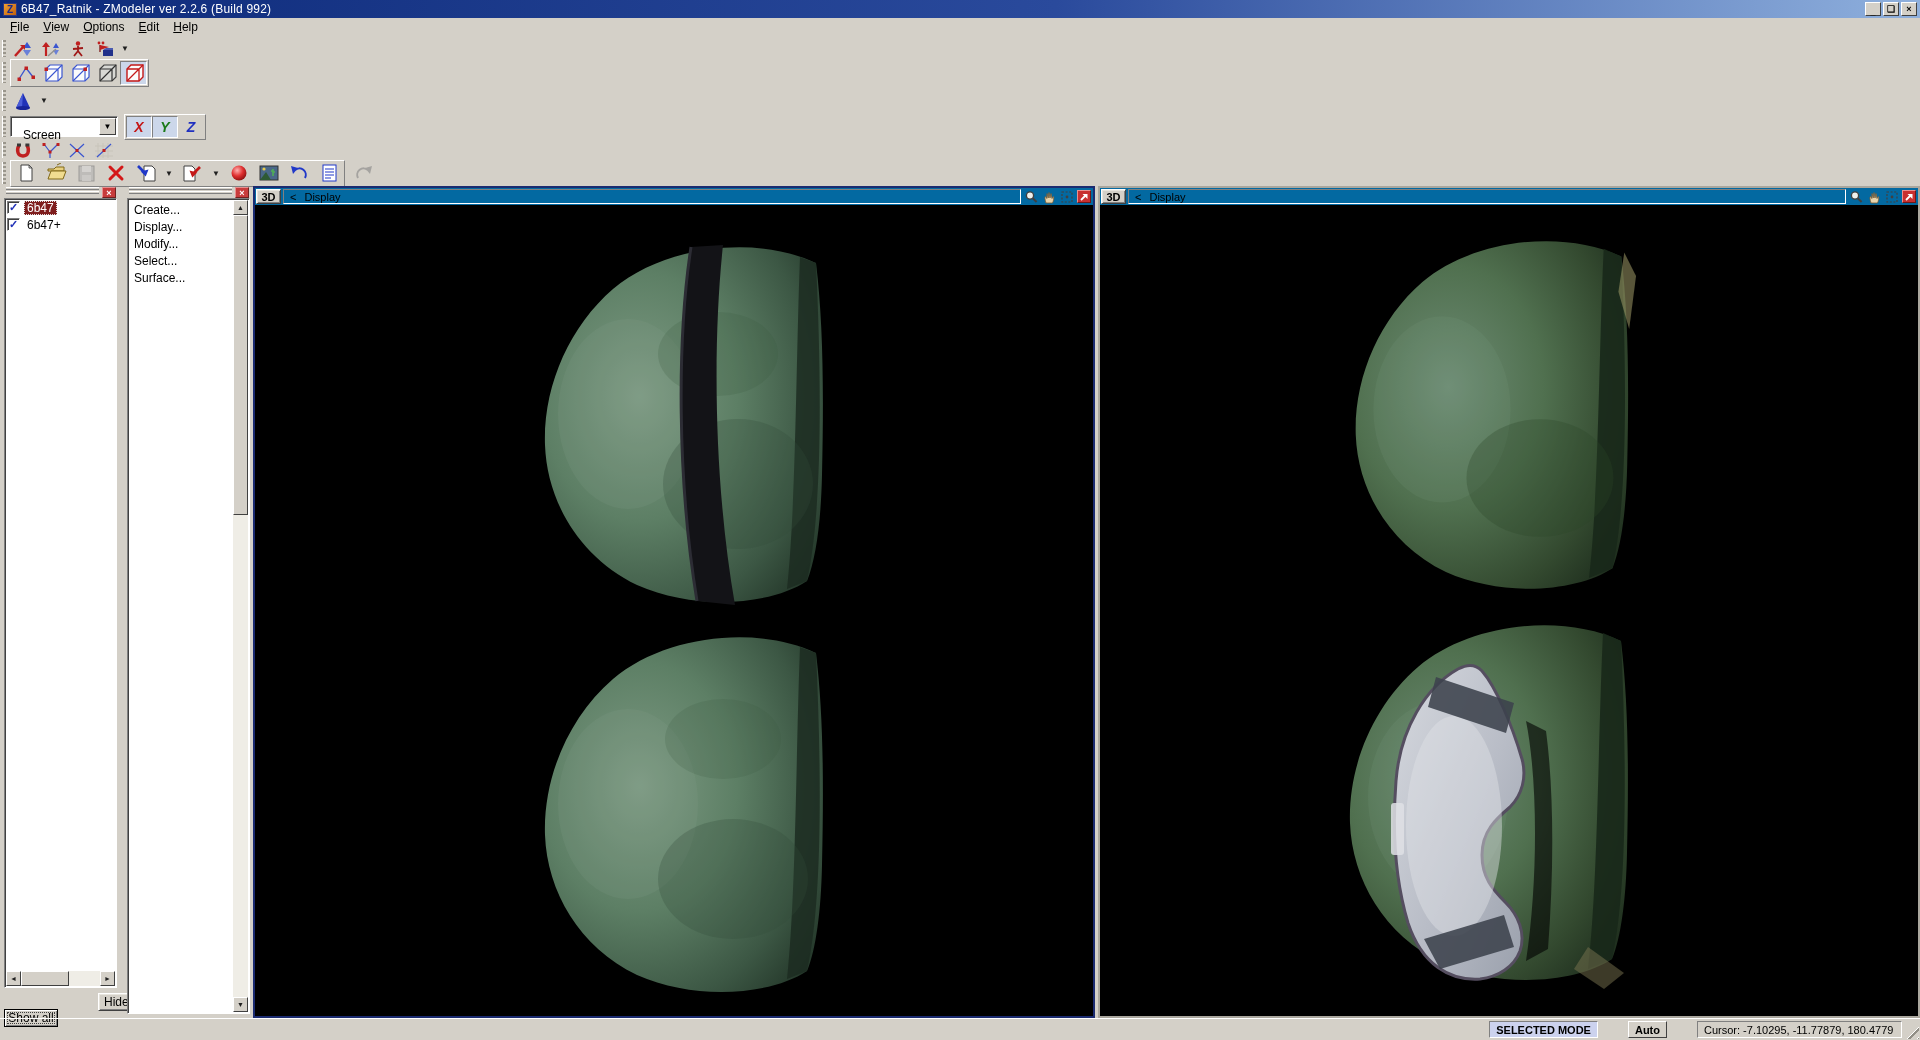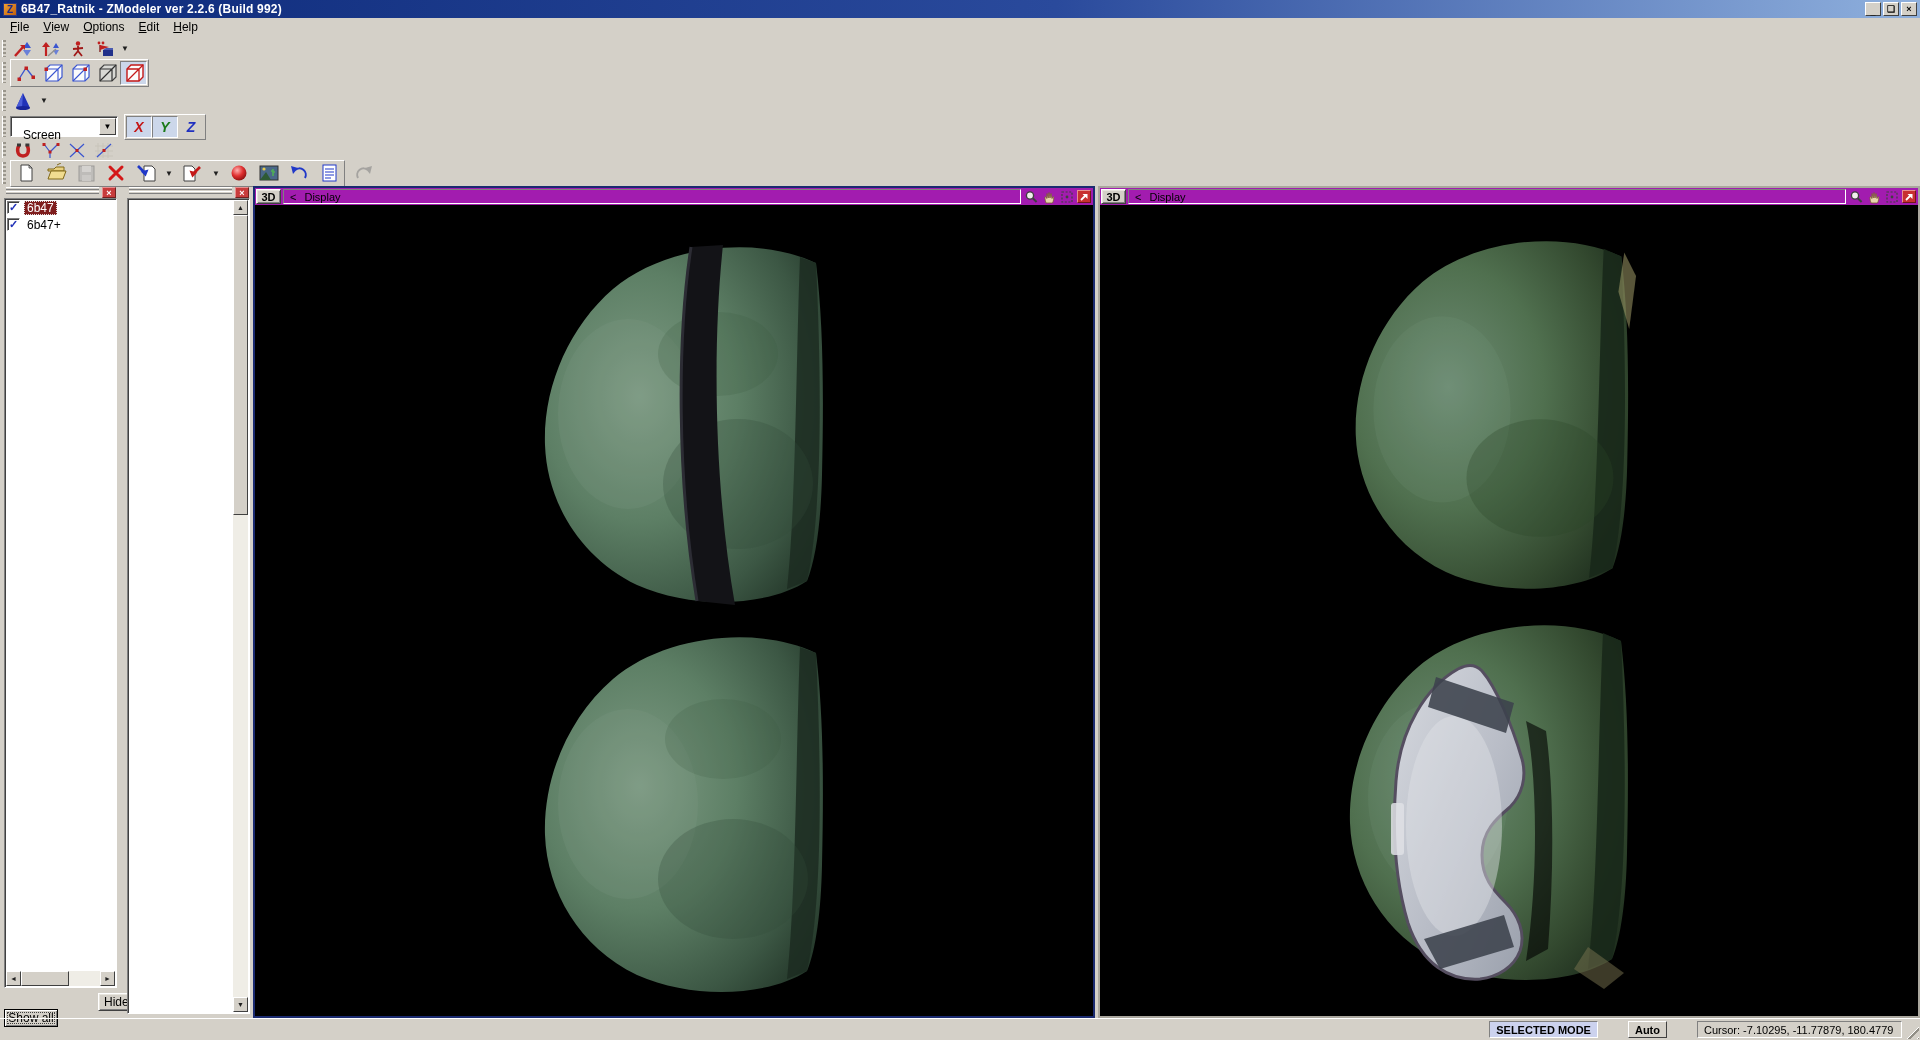--- a/index.html
+++ b/index.html
@@ -10,21 +10,21 @@
   
   .raised { border:1px solid; border-color:#ffffff #404040 #404040 #ffffff; background:#d4d0c8; }
 
   
   #titlebar { left:0; top:0; width:1920px; height:18px;
     background:linear-gradient(90deg,#0d2a7a 0%, #2a4a9c 55%, #8fb0dd 100%);
     display:flex; align-items:center; padding:0 3px; }
   #app-icon { width:14px; height:13px; background:linear-gradient(135deg,#f0a030,#c06010);
     border:1px solid #303a80; color:#1a2a8a; font-weight:bold; font-size:10px; line-height:11px;
     text-align:center; margin-right:4px; }
-  #title-text { color:#fff; font-weight:bold; letter-spacing:.2px; }
+  #title-text { color:#fff; font-weight:normal; letter-spacing:.2px; }
   .wbtn { width:16px; height:14px; margin-left:2px; display:flex; align-items:center; justify-content:center;
     font-size:9px; font-weight:bold; color:#000; }
   #win-controls { margin-left:auto; display:flex; }
   .wbtn .g-min { margin-top:6px; }
 
   
   #menubar { left:0; top:18px; width:1920px; height:19px; display:flex; align-items:center; padding-left:3px; }
   .menu-item { display:inline-block; padding:2px 7px 3px; }
   .menu-item::first-letter { text-decoration:underline; }
 
@@ -69,21 +69,21 @@
 
   .btn { background:#d4d0c8; border:1px solid; border-color:#fff #404040 #404040 #fff;
     box-shadow:inset 1px 1px 0 #e8e5de, inset -1px -1px 0 #808080;
     display:flex; align-items:center; justify-content:center; font-size:12px; }
   .btn.focused { border-color:#000; box-shadow:inset 1px 1px 0 #fff, inset -1px -1px 0 #808080; outline:1px dotted #404040; outline-offset:-4px; }
 
   
   .viewport { background:#d4d0c8; }
   .vp-active { border:2px solid #1b2b70; }
   .vp-inactive { border:2px solid #aaa79e; }
-  .vp-head { height:17px; display:flex; align-items:center; gap:2px; padding:1px 2px 1px 1px; background:#a21caf; }
+  .vp-head { height:17px; display:flex; align-items:center; gap:2px; padding:1px 2px 1px 1px; background:#0369a1; }
   .vp-3d { width:25px; height:15px; font-size:11px; font-weight:bold; }
   .vp-display { flex:1; height:15px; display:flex; align-items:center; gap:8px; padding-left:6px;
     border:1px solid; border-color:#808080 #fff #fff #808080; font-size:11px; }
   .vp-ico { width:16px; height:14px; display:flex; align-items:center; justify-content:center; }
   .vp-max { width:14px; height:13px; background:#c83030; border:1px solid; border-color:#e89090 #701818 #701818 #e89090;
     display:flex; align-items:center; justify-content:center; }
   .vp-canvas { position:relative; background:#000; overflow:hidden; }
   .vp-canvas svg { position:absolute; left:0; top:0; width:100%; height:100%; }
 
   
@@ -384,20 +384,27 @@
 
 <div class="abs" style="left:127px;top:186px;width:123px;height:828px;">
   <div class="phead">
     <div class="hline"></div>
       <div class="hline"></div>
     <div class="pclose">
         <span>×</span>
       </div>
   </div>
   <div class="listbox abs" style="left:0;top:12px;width:123px;height:816px;">
+    <div style="padding-top:2px;">
+      <div class="cmd-item">Create...</div>
+      <div class="cmd-item">Display...</div>
+      <div class="cmd-item">Modify...</div>
+      <div class="cmd-item">Select...</div>
+      <div class="cmd-item">Surface...</div>
+    </div>
 
     <div class="abs" style="right:1px;top:1px;width:15px;height:812px;">
       <div class="sb-btn" style="width:15px;height:15px;">
           <span>▲</span>
         </div>
       <div class="sb-track abs" style="left:0;top:15px;width:15px;height:782px;">
         <div class="sb-thumb abs" style="left:0;top:0;width:15px;height:300px;"></div>
       </div>
       <div class="sb-btn abs" style="left:0;top:797px;width:15px;height:15px;">
           <span>▼</span>

